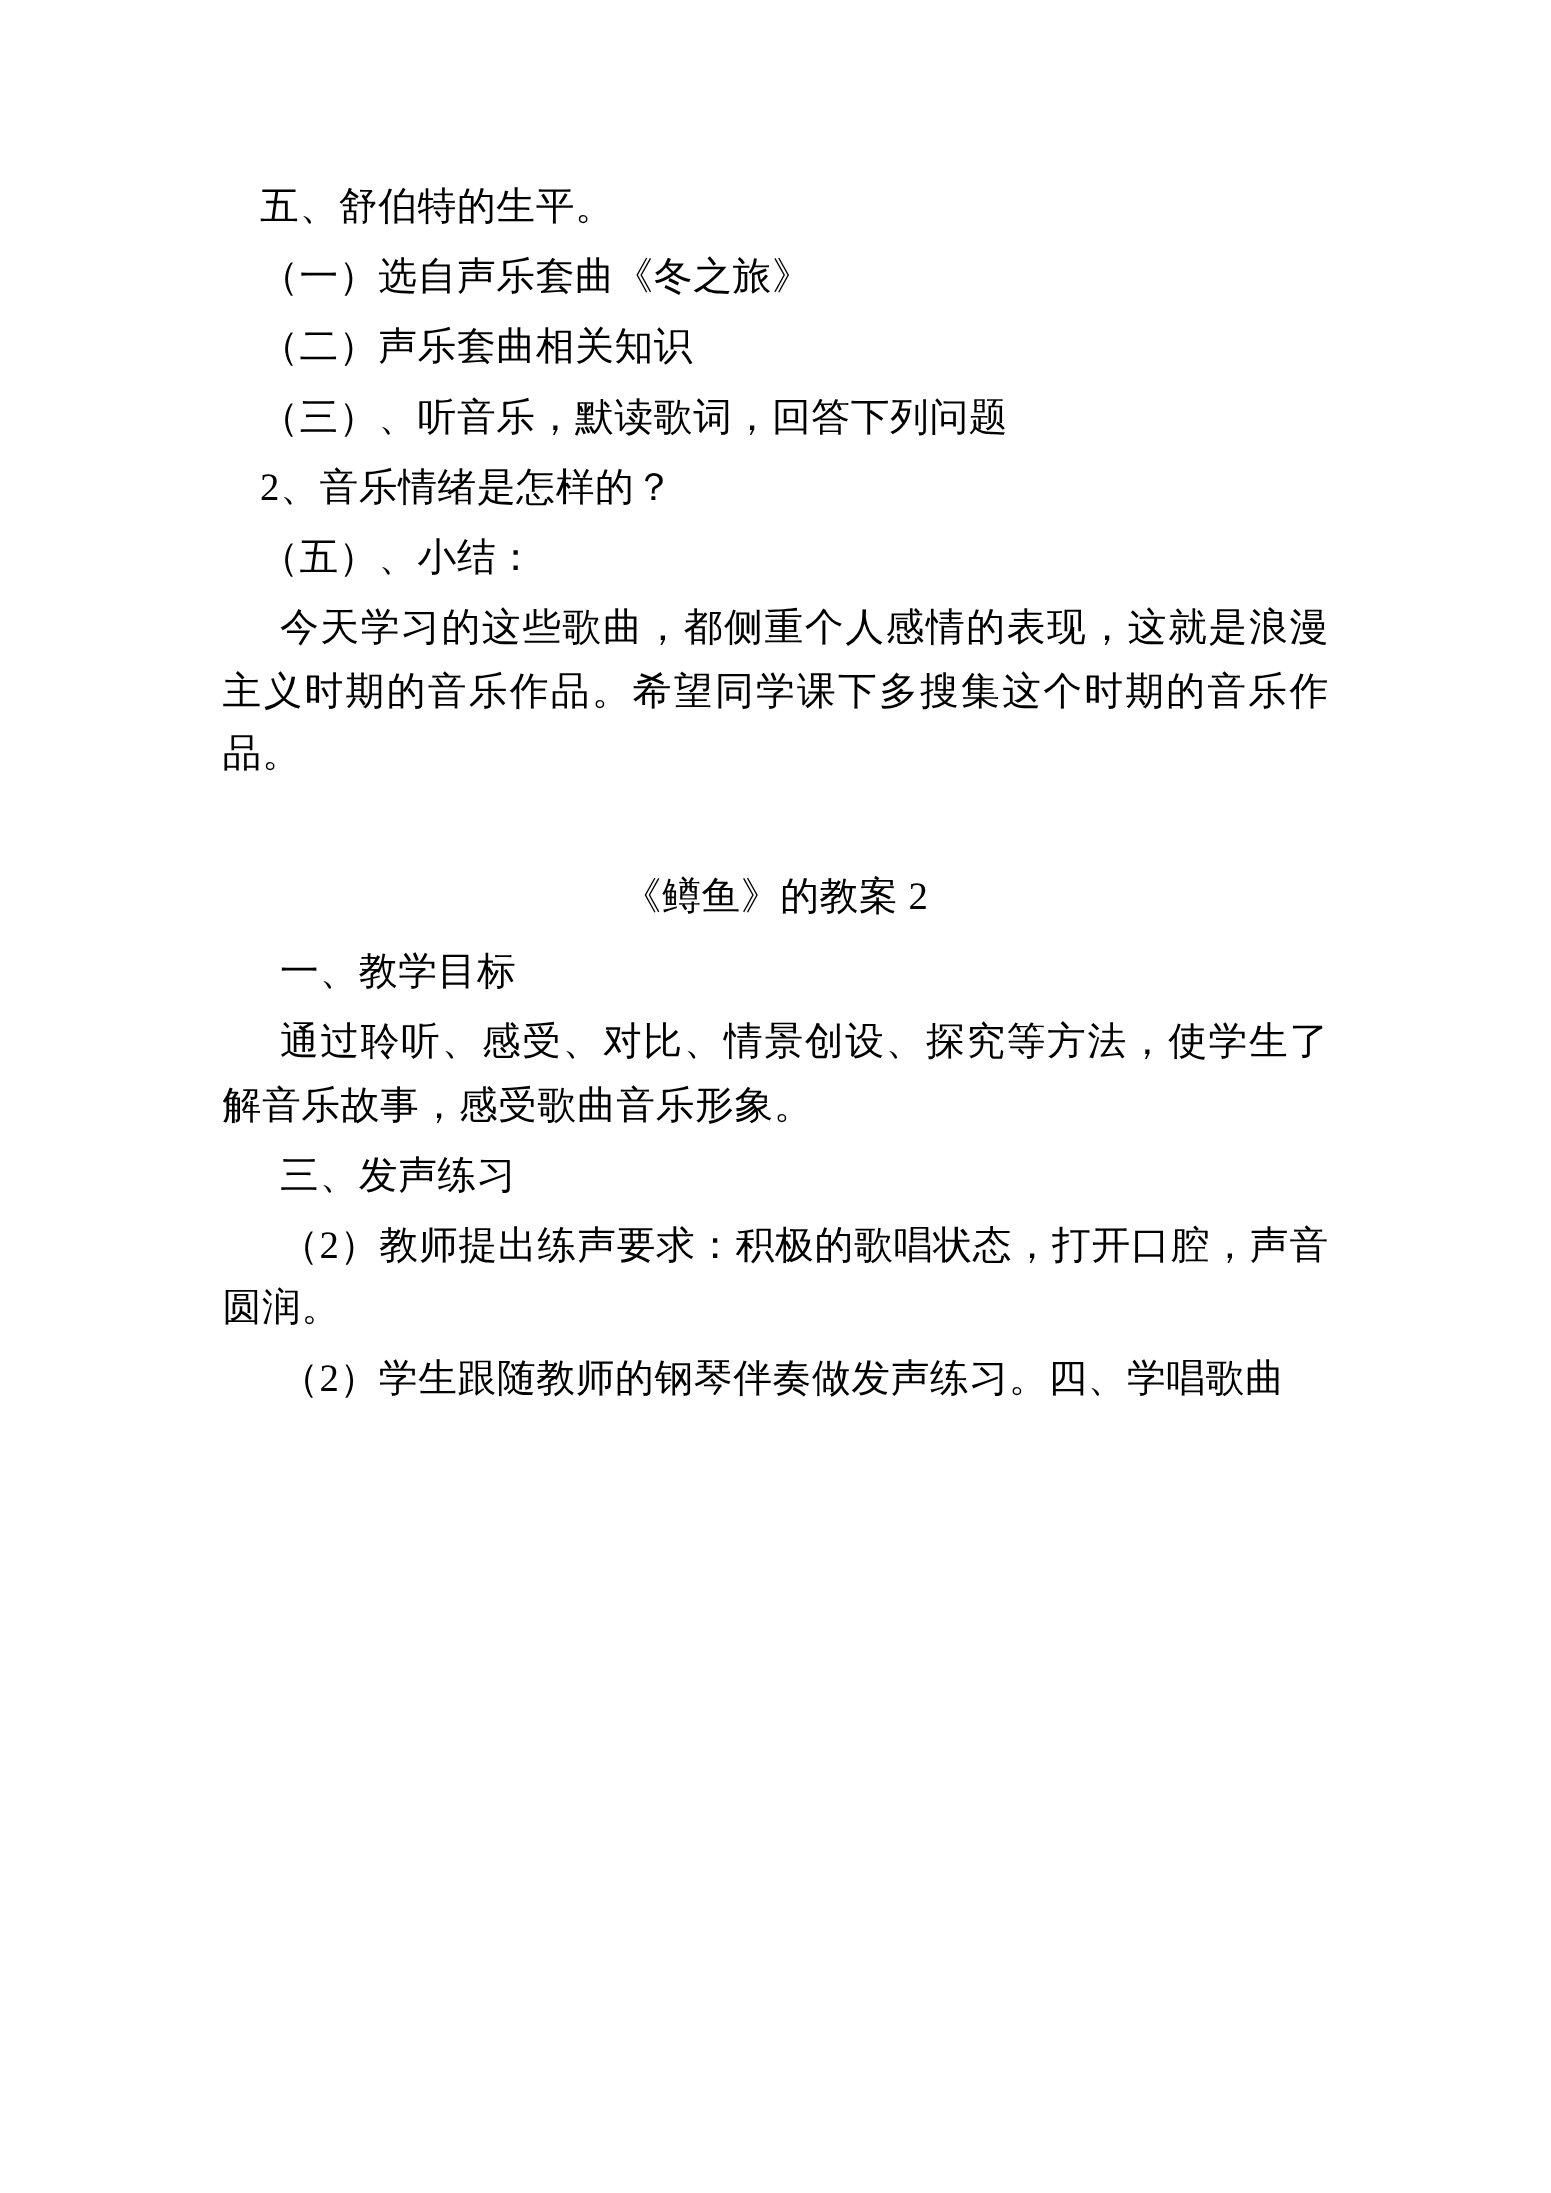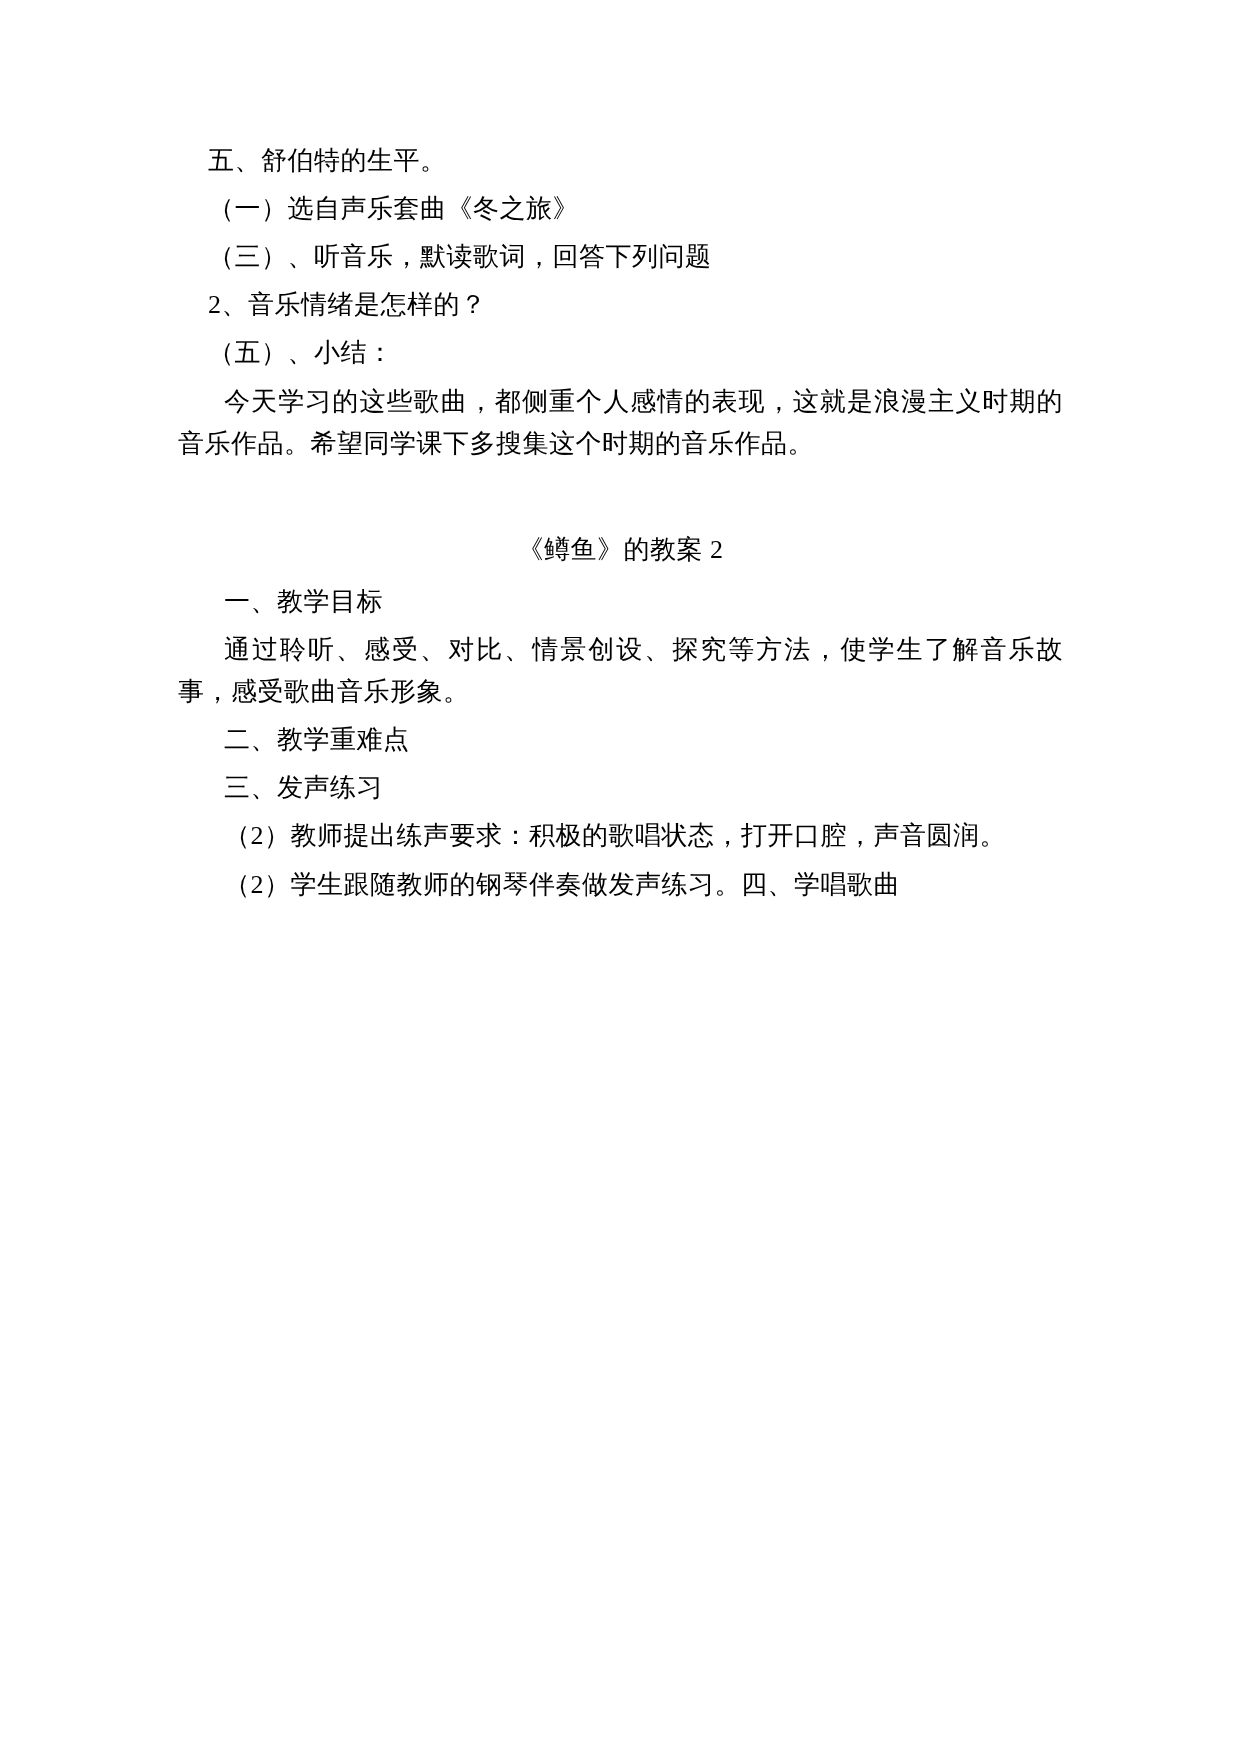--- a/index.html
+++ b/index.html
@@ -15,21 +15,21 @@
     overflow: hidden;
   }
   .page {
     box-sizing: border-box;
     width: 1241px;
     height: 1754px;
     padding: 140px 178px 0 178px;
     position: relative;
   }
   .doc-body {
-    font-size: 26px;
+    font-size: 31px;
     line-height: 1.62;
     letter-spacing: 0.5px;
     text-align: left;
   }
   p {
     margin: 0 0 6px 0;
   }
   .indent1 {
     text-indent: 46px;
   }
@@ -50,29 +50,29 @@
   }
 </style>
 </head>
 <body>
 
 <div class="page">
   <div class="doc-body">
 
     <p class="indent-half">五、舒伯特的生平。</p>
     <p class="indent-half">（一）选自声乐套曲《冬之旅》</p>
+    <p class="indent-half">（二）声乐套曲相关知识</p>
     <p class="indent-half">（三）、听音乐，默读歌词，回答下列问题</p>
     <p class="indent-half">2、音乐情绪是怎样的？</p>
     <p class="indent-half">（五）、小结：</p>
     <p class="indent1 block-justify">今天学习的这些歌曲，都侧重个人感情的表现，这就是浪漫主义时期的音乐作品。希望同学课下多搜集这个时期的音乐作品。</p>
 
     <div class="gap"></div>
 
     <p class="heading-line">《鳟鱼》的教案 2</p>
     <p class="indent1">一、教学目标</p>
     <p class="indent1 block-justify">通过聆听、感受、对比、情景创设、探究等方法，使学生了解音乐故事，感受歌曲音乐形象。</p>
-    <p class="indent1">二、教学重难点</p>
     <p class="indent1">三、发声练习</p>
     <p class="indent1 block-justify">（2）教师提出练声要求：积极的歌唱状态，打开口腔，声音圆润。</p>
     <p class="indent1 block-justify">（2）学生跟随教师的钢琴伴奏做发声练习。四、学唱歌曲</p>
 
   </div>
 </div>
 
 </body></html>

